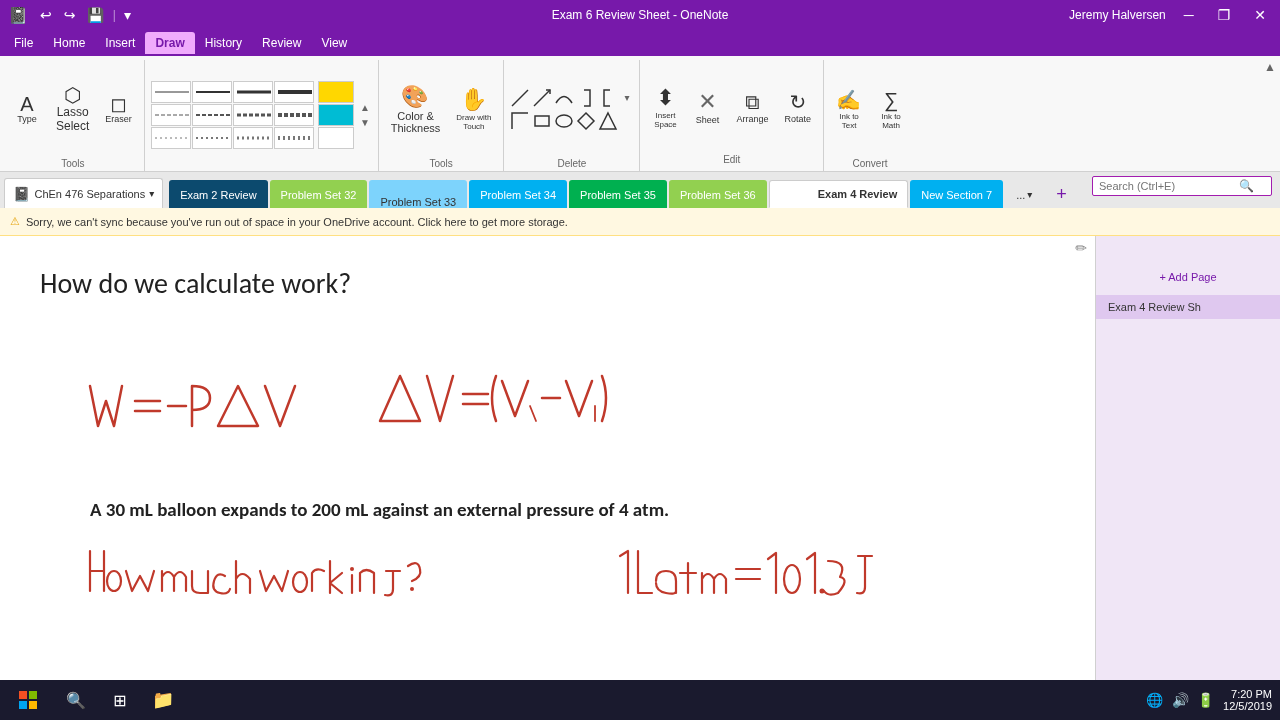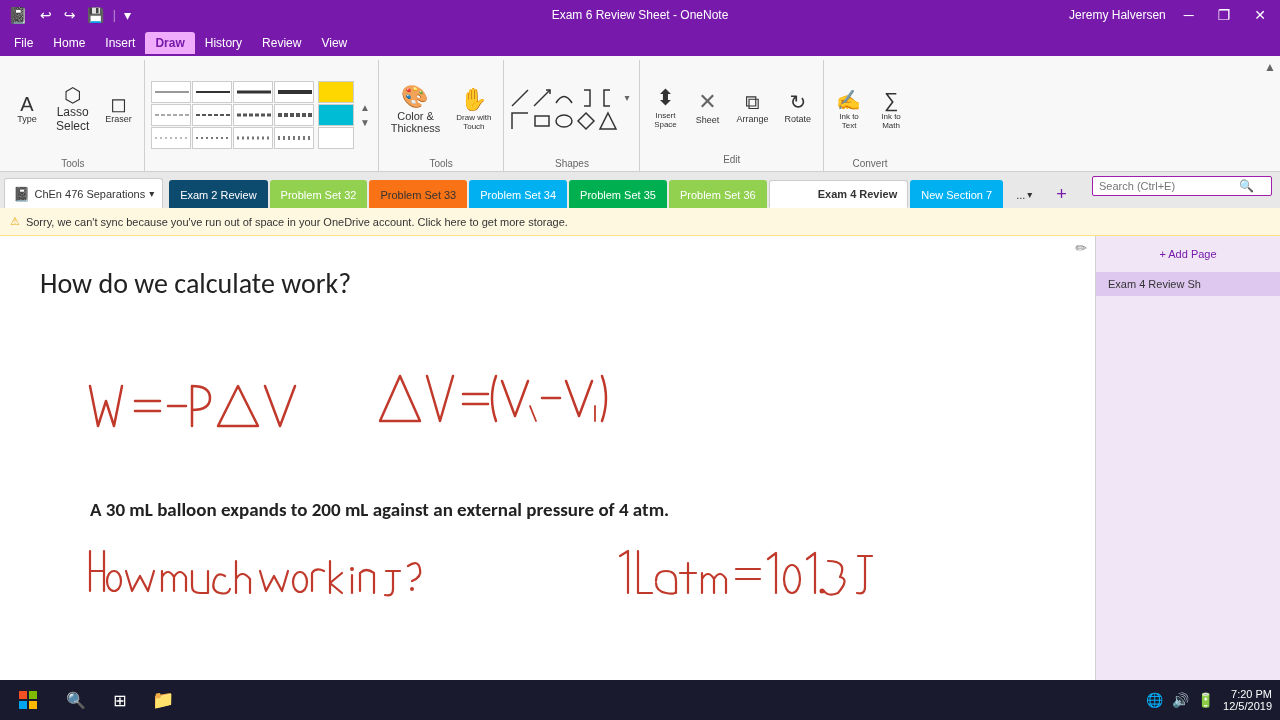--- a/index.html
+++ b/index.html
@@ -143,20 +143,21 @@
       align-items: center;
       gap: 4px;
       font-size: 11px;
       color: #7719aa;
       cursor: pointer;
       padding: 4px 8px;
       border-radius: 3px;
       margin-bottom: 8px;
       background: none;
       border: none;
+      margin-top: 23px;
     }
     .page-entry {
       width: 100%;
       padding: 6px 12px;
       font-size: 11px;
       color: #333;
       cursor: pointer;
       background: #dfc8ef;
     }
 
@@ -434,21 +435,21 @@
           <ellipse cx="10" cy="10" rx="8" ry="6" fill="none" stroke="#333" stroke-width="1.5"></ellipse>
         </svg>
         <svg width="20" height="20" viewBox="0 0 20 20" style="cursor:pointer;">
           <polygon points="10,2 18,10 10,18 2,10" fill="none" stroke="#333" stroke-width="1.5"></polygon>
         </svg>
         <svg width="20" height="20" viewBox="0 0 20 20" style="cursor:pointer;">
           <polygon points="10,2 18,18 2,18" fill="none" stroke="#333" stroke-width="1.5"></polygon>
         </svg>
       </div>
     </div>
-    <div style="font-size:10px;color:#666;text-align:center;padding-bottom:2px;">Shapes</div>
+    <div style="font-size:10px;color:#666;text-align:center;padding-bottom:2px;">Delete</div>
   </div>
 
   <div style="display:flex;flex-direction:column;padding:0 6px;border-right:1px solid #d0d0d0;">
     <div style="display:flex;gap:4px;flex:1;align-items:center;">
       <button class="ribbon-btn">
         <div style="font-size:22px;">⬍</div>
         <div class="ribbon-btn-label" style="font-size:8px;">Insert<br>Space</div>
       </button>
       <button class="ribbon-btn">
         <div style="font-size:22px; color:#666;">✕</div>
@@ -490,21 +491,21 @@
       <span style="margin-right:4px;font-size:14px;">📓</span>
       <span>ChEn 476 Separations</span>
       <span style="margin-left:4px;font-size:10px;">▾</span>
     </div>
     <div class="section-tab" style="background:#0c4a6e;color:#fff;">
       <span>Exam 2 Review</span>
     </div>
     <div class="section-tab" style="background:#92d050;color:#fff;">
       <span>Problem Set 32</span>
     </div>
-    <div class="section-tab" style="background:#f97316;color:#333;">
+    <div class="section-tab" style="background:#7dd3fc;color:#333;align-items:flex-end;">
       <span>Problem Set 33</span>
     </div>
     <div class="section-tab" style="background:#00b0f0;color:#fff;">
       <span>Problem Set 34</span>
     </div>
     <div class="section-tab" style="background:#00b050;color:#fff;">
       <span>Problem Set 35</span>
     </div>
     <div class="section-tab" style="background:#92d050;color:#fff;">
       <span>Problem Set 36</span>

